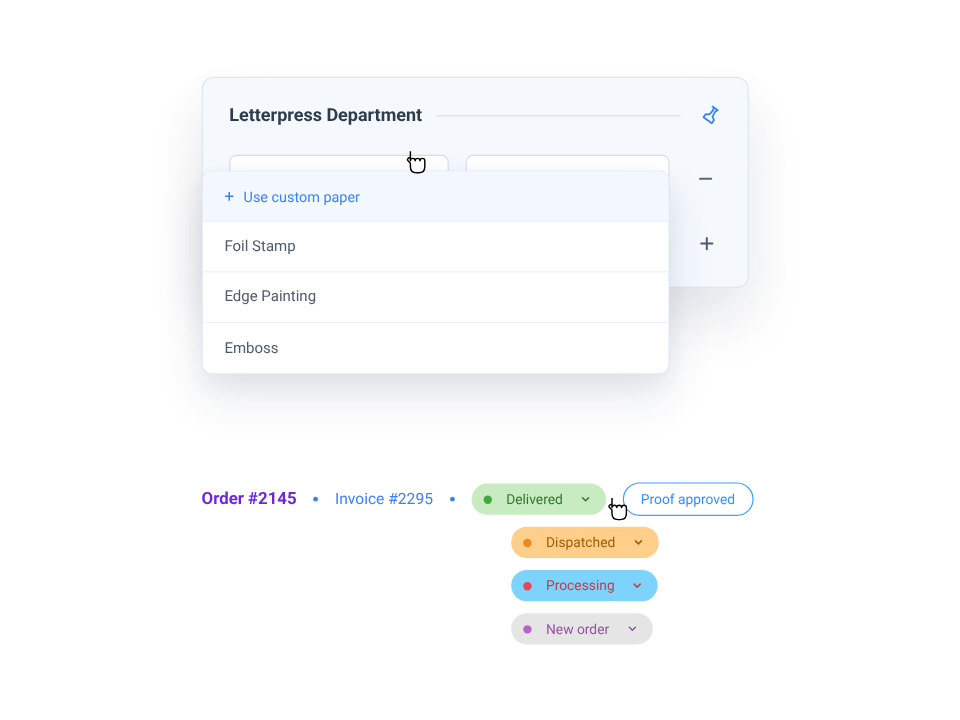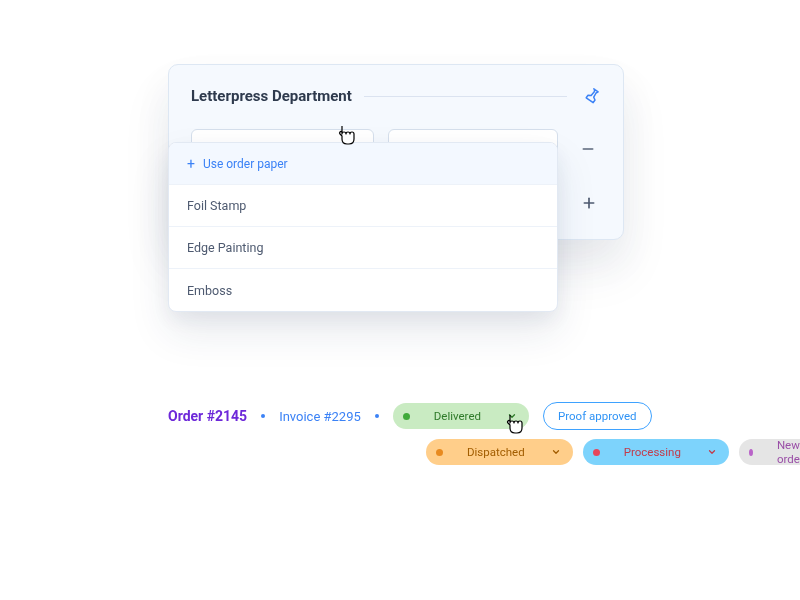--- a/index.html
+++ b/index.html
@@ -160,21 +160,21 @@
   .invoice-link {
     color: #3b82f6;
     cursor: pointer;
     font-size: 13px;
   }
   .pill {
     height: 26px;
     border-radius: 999px;
     display: inline-flex;
     align-items: center;
-    gap: 24px;
+    gap: 12px;
     padding: 0 12px 0 10px;
     font-size: 11.5px;
     cursor: pointer;
     position: relative;
   }
   .pill .led {
     width: 7px; height: 7px; border-radius: 50%;
   }
   .pill .chev { margin-left: 2px; display: flex; }
   .pill-delivered  { background: #c9ebc2; color: #2f7a2a; }
@@ -197,21 +197,21 @@
     align-items: center;
     cursor: pointer;
     background: #ffffff;
   }
 
   .pill-stack {
     position: absolute;
     top: 439px;
     left: 426px;
     display: flex;
-    flex-direction: row;
+    flex-direction: column;
     gap: 10px;
     align-items: flex-start;
   }
 </style>
 </head>
 <body>
 
 <div class="card">
   <div class="card-header">
     <div class="card-title">Letterpress Department</div>
@@ -255,21 +255,21 @@
           <line x1="12" y1="5" x2="12" y2="19"></line>
           <line x1="5" y1="12" x2="19" y2="12"></line>
         </svg>
     </div>
   </div>
 </div>
 
 <div class="dropdown">
   <div class="dd-item custom">
     <span class="plus">+</span>
-    <span>Use order paper</span>
+    <span>Use custom paper</span>
   </div>
   <div class="dd-item">
     <span>Foil Stamp</span>
   </div>
   <div class="dd-item">
     <span>Edge Painting</span>
   </div>
   <div class="dd-item">
     <span>Emboss</span>
   </div>

